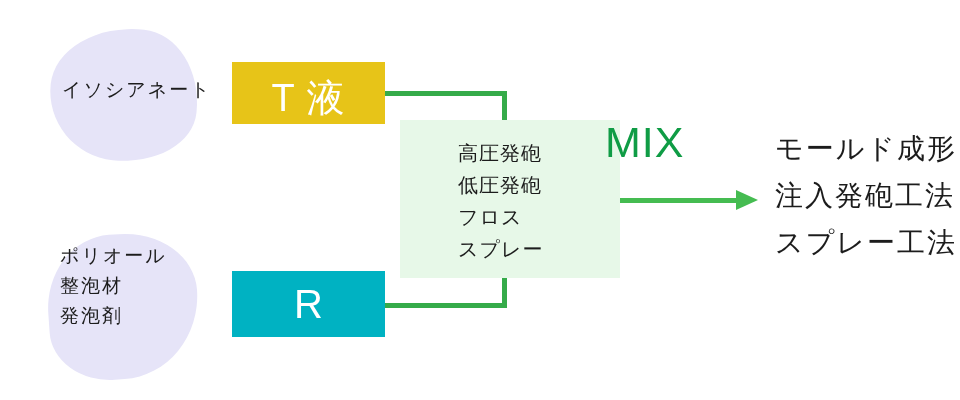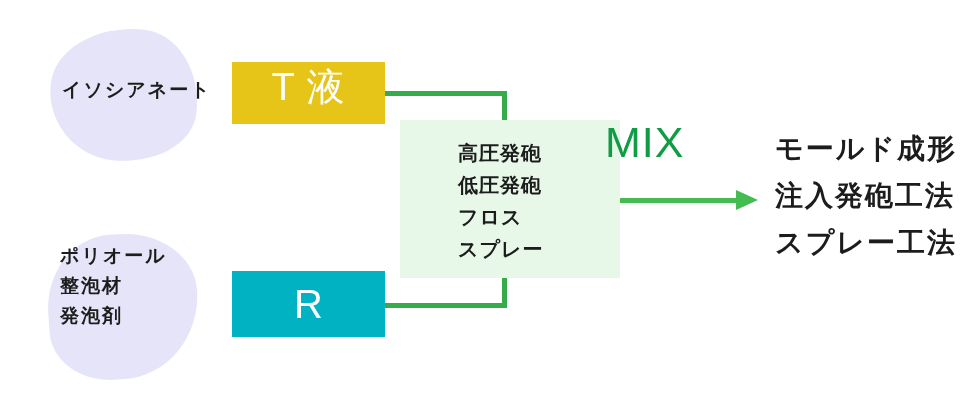--- a/index.html
+++ b/index.html
@@ -8,27 +8,27 @@
 
   
   .blob{position:absolute;background:#e6e4f8;}
   .blob-top{left:50px;top:28px;width:148px;height:133px;
             border-radius:59% 41% 53% 47% / 48% 58% 42% 52%;
             transform:rotate(6deg);}
   .blob-bottom{left:48px;top:234px;width:150px;height:145px;
             border-radius:47% 53% 56% 44% / 55% 45% 62% 38%;
             transform:rotate(-4deg);}
 
-  .jp{font-weight:700;letter-spacing:2px;}
+  .jp{font-weight:400;letter-spacing:2px;}
   .label-iso{position:absolute;left:62px;top:80px;font-size:19px;line-height:1;}
   .polyol-list{position:absolute;left:60px;top:241px;font-size:19px;line-height:30px;}
 
   
   .t-box{position:absolute;left:232px;top:62px;width:153px;height:62px;
-         background:#e7c418;display:flex;align-items:flex-start;justify-content:center;}
+         background:#e7c418;display:flex;align-items:flex-end;justify-content:center;}
   .r-box{position:absolute;left:232px;top:271px;width:153px;height:66px;
          background:#00b2c2;display:flex;align-items:center;justify-content:center;}
   .t-box .box-label{color:#ffffff;font-size:38px;font-weight:500;letter-spacing:1px;}
   .r-box .box-label{color:#ffffff;font-size:40px;font-weight:500;}
 
   
   .mix-box{position:absolute;left:400px;top:120px;width:220px;height:158px;background:#e7f8e8;}
   .mix-methods{position:absolute;left:458px;top:137px;font-size:20px;line-height:32px;letter-spacing:1px;}
   .mix-title{position:absolute;left:577px;top:121px;font-size:43px;line-height:1;
              color:#0f9c45;font-weight:400;letter-spacing:1px;margin-left:28px;}

